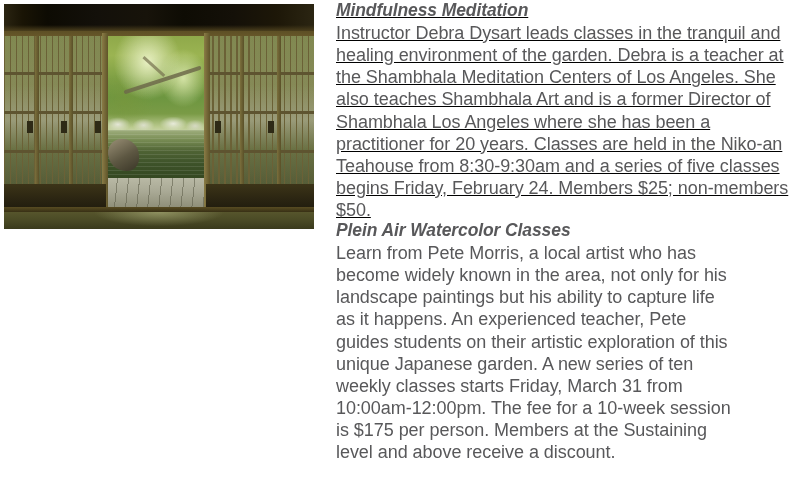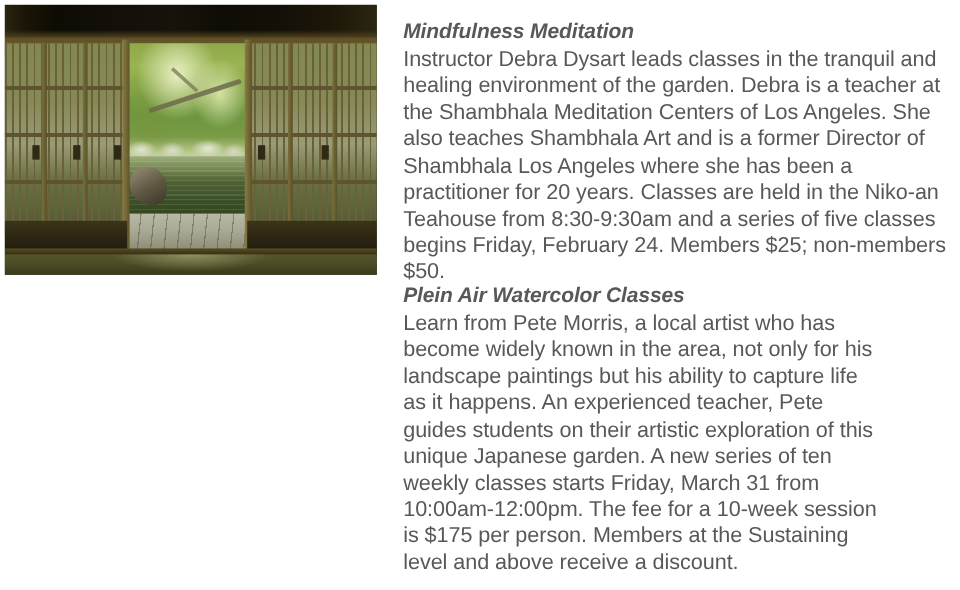--- a/index.html
+++ b/index.html
@@ -43,25 +43,25 @@
   }
   .body-text {
     font-size: 18px;
     line-height: 22.15px;
     color: #58585a;
     margin: 0;
     letter-spacing: -0.05px;
   }
 
   
-  #article-one-text { top: 16px; }
+  #article-one-text { top: 0; text-decoration: underline; }
   #article-one-text .body-text { width: 464px; }
 
   
-  #article-two-text { top: 236px; }
+  #article-two-text { top: 220px; }
   #article-two-text .body-text { width: 395px; }
 
   
   #photo-teahouse {
     position: absolute;
     left: 4px;
     top: 4px;
     width: 310px;
     height: 225px;
     overflow: hidden;

